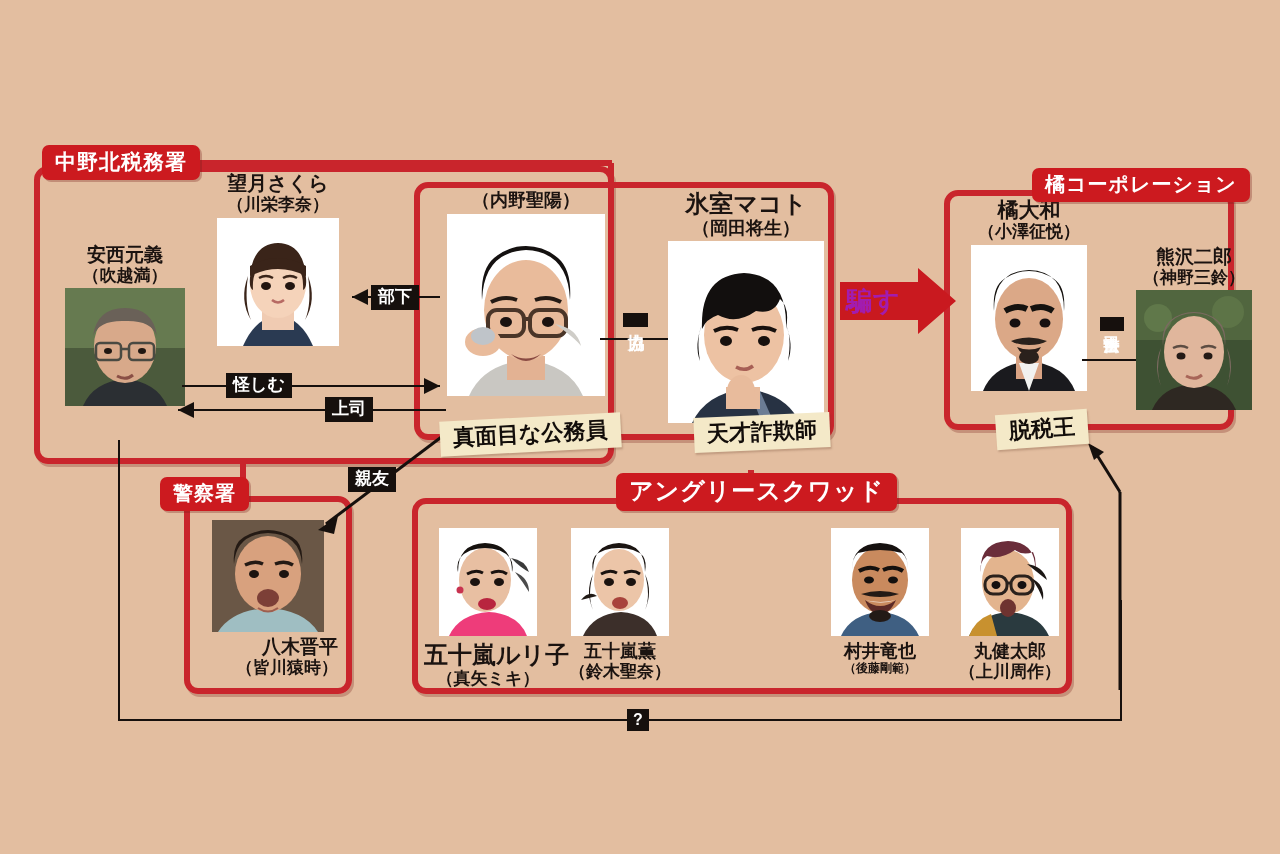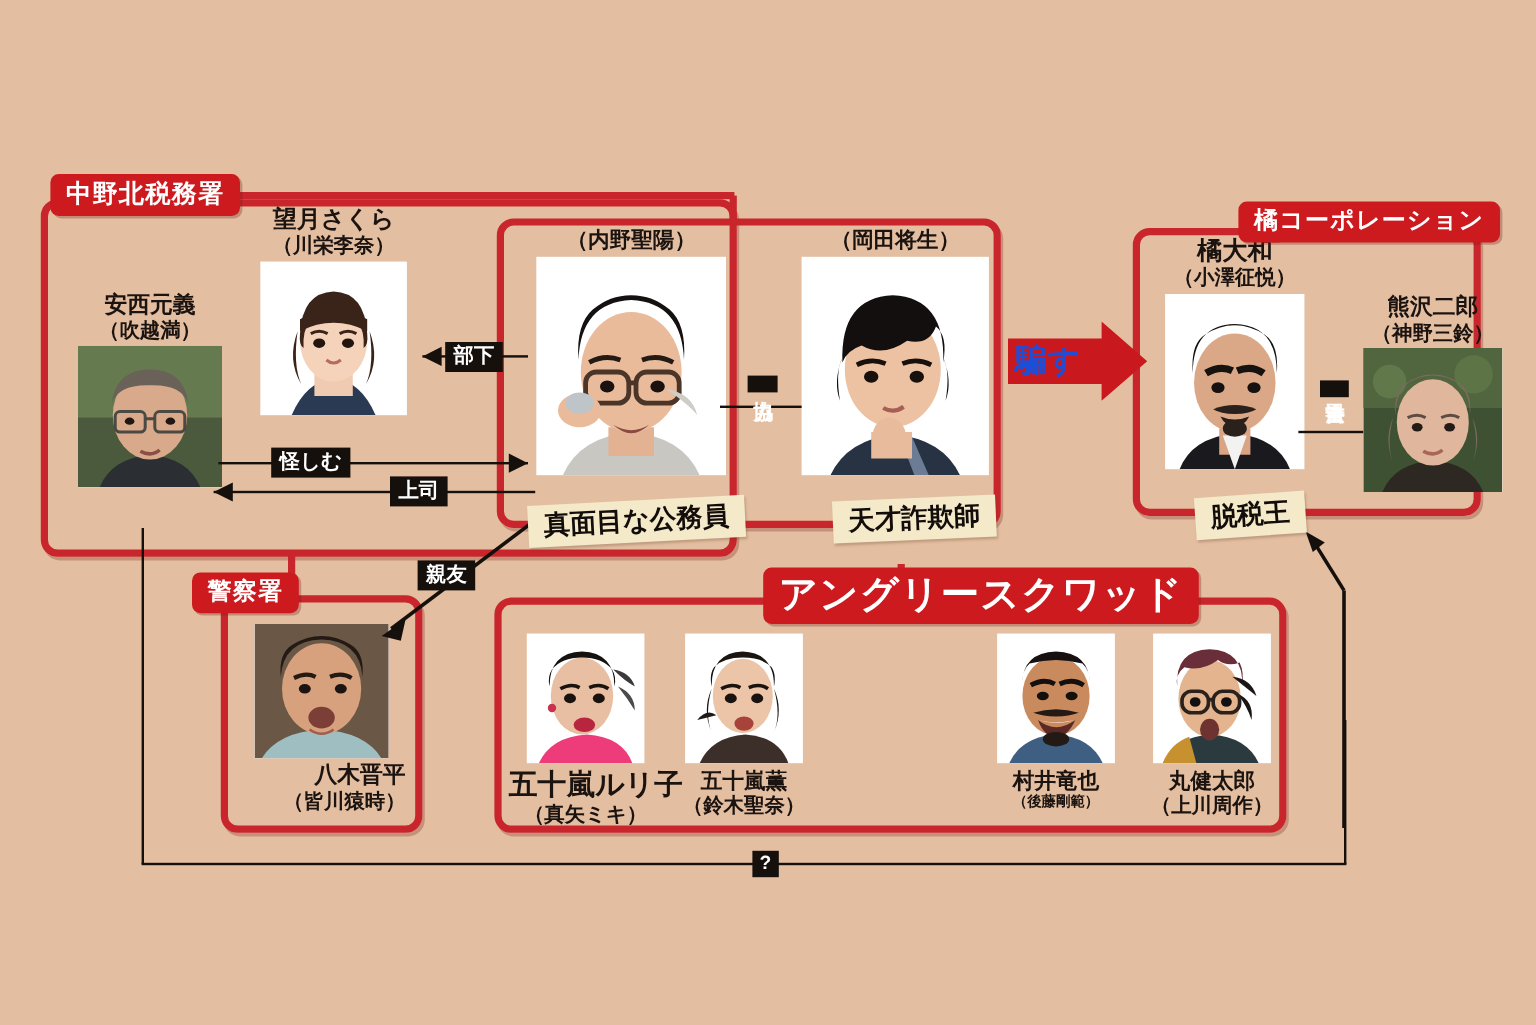--- a/index.html
+++ b/index.html
@@ -77,21 +77,21 @@
   .rline{position:absolute;background:#c9252c;z-index:10;}
   .rline.h{height:6px;}
   .rline.v{width:6px;}
 
   svg.ov{position:absolute;left:0;top:0;width:1280px;height:854px;z-index:35;overflow:visible;pointer-events:none;}
 
   
   .bigarrow{position:absolute;z-index:46;}
   .bigarrow .txt{
     position:absolute;left:6px;top:50%;transform:translateY(-50%);
-    color:#1d4ed8;font-weight:bold;white-space:nowrap;letter-spacing:1px;
+    color:#a21caf;font-weight:bold;white-space:nowrap;letter-spacing:1px;
   }
 </style>
 </head>
 <body>
 
 <div id="stage">
 
   <div class="gbox" style="left:34px;top:166px;width:580px;height:298px;"></div>
 
   <div class="gbox" style="left:414px;top:182px;width:420px;height:258px;"></div>
@@ -105,21 +105,21 @@
   <div class="rline v" style="left:608px;top:163px;height:24px;"></div>
   <div class="rline h" style="left:80px;top:160px;width:532px;"></div>
   <div class="rline v" style="left:240px;top:460px;height:42px;"></div>
   <div class="rline v" style="left:748px;top:470px;height:34px;"></div>
   <div class="rline v" style="left:1060px;top:186px;height:16px;"></div>
 
   <div class="badge" style="left:18px;top:145px;font-size:21px;margin-left:24px;">中野北税務署</div>
 
   <div class="badge" style="left:160px;top:477px;font-size:20px;">警察署</div>
 
-  <div class="badge" style="left:636px;top:473px;font-size:32px;">アングリースクワッド</div>
+  <div class="badge" style="left:616px;top:473px;font-size:24px;font-family:Liberation Serif, serif;">アングリースクワッド</div>
 
   <div class="badge" style="left:1032px;top:168px;font-size:20px;">橘コーポレーション</div>
 
   <div class="person" style="left:208px;top:172px;width:140px;">
     <div class="pname" style="font-size:20px;">望月さくら</div>
     <div class="pactor" style="font-size:17px;">（川栄李奈）</div>
     <div class="photo" style="width:122px;height:128px;">
       <svg class="face" viewBox="0 0 122 128">
         <rect width="122" height="128" fill="#fff"></rect>
         <path d="M26 128 q12-28 35-31 23 3 35 31z" fill="#2a3a52"></path>
@@ -177,20 +177,21 @@
         <path d="M88 86 q13-5 26 2" stroke="#241a14" stroke-width="4" fill="none"></path>
         <path d="M64 140 q15 9 30 0 -15 14-30 0z" fill="#8a4a42"></path>
         <path d="M108 110 q22 4 26 22 -6-8-26-22z" fill="#cfcdc8"></path>
         <ellipse cx="36" cy="128" rx="18" ry="14" fill="#e9bb9b"></ellipse>
         <ellipse cx="36" cy="122" rx="12" ry="9" fill="#bfc4c9"></ellipse>
       </svg>
     </div>
   </div>
 
   <div class="person" style="left:660px;top:190px;width:172px;">
+    <div class="pname" style="font-size:24px;">氷室マコト</div>
     <div class="pactor" style="font-size:18px;">（岡田将生）</div>
     <div class="photo" style="width:156px;height:182px;">
       <svg class="face" viewBox="0 0 156 182">
         <rect width="156" height="182" fill="#fff"></rect>
         <path d="M24 182 q14-30 54-34 40 4 54 34z" fill="#273243"></path>
         <path d="M92 150 l14 32 h-12 l-10-26z" fill="#6b7c94"></path>
         <path d="M58 146 h34 v22 h-34z" fill="#e8bb9c"></path>
         <ellipse cx="76" cy="94" rx="40" ry="48" fill="#edc2a3"></ellipse>
         <path d="M34 88 q-2-54 42-56 44 2 42 56 4-22-6-30 -6 16-24 12 -20 14-38 4 -12 4-16 14z" fill="#120f0e"></path>
         <path d="M34 84 q-8 20-2 36 -4-24 2-36z" fill="#120f0e"></path>

